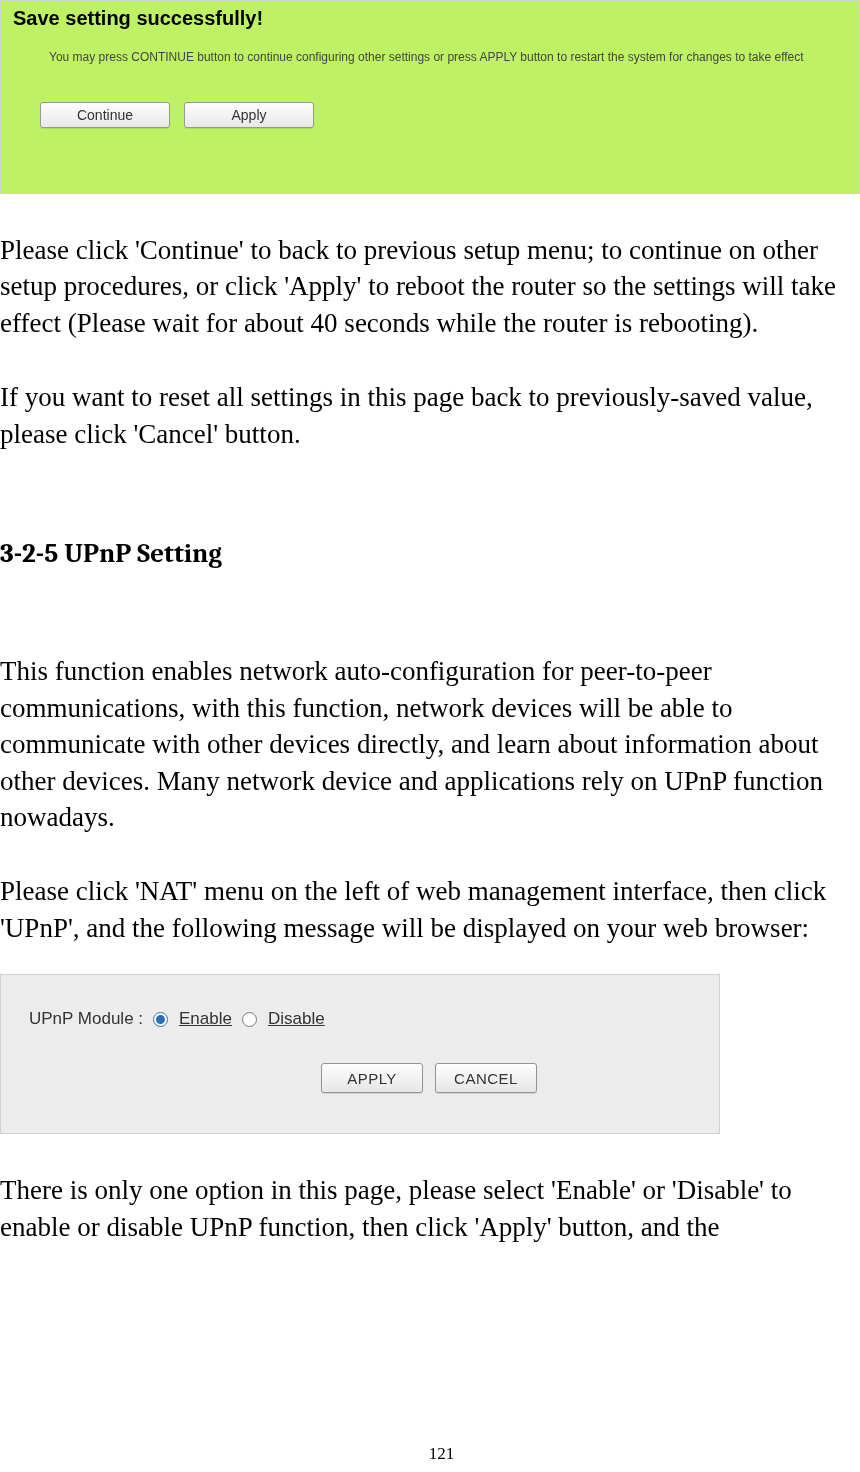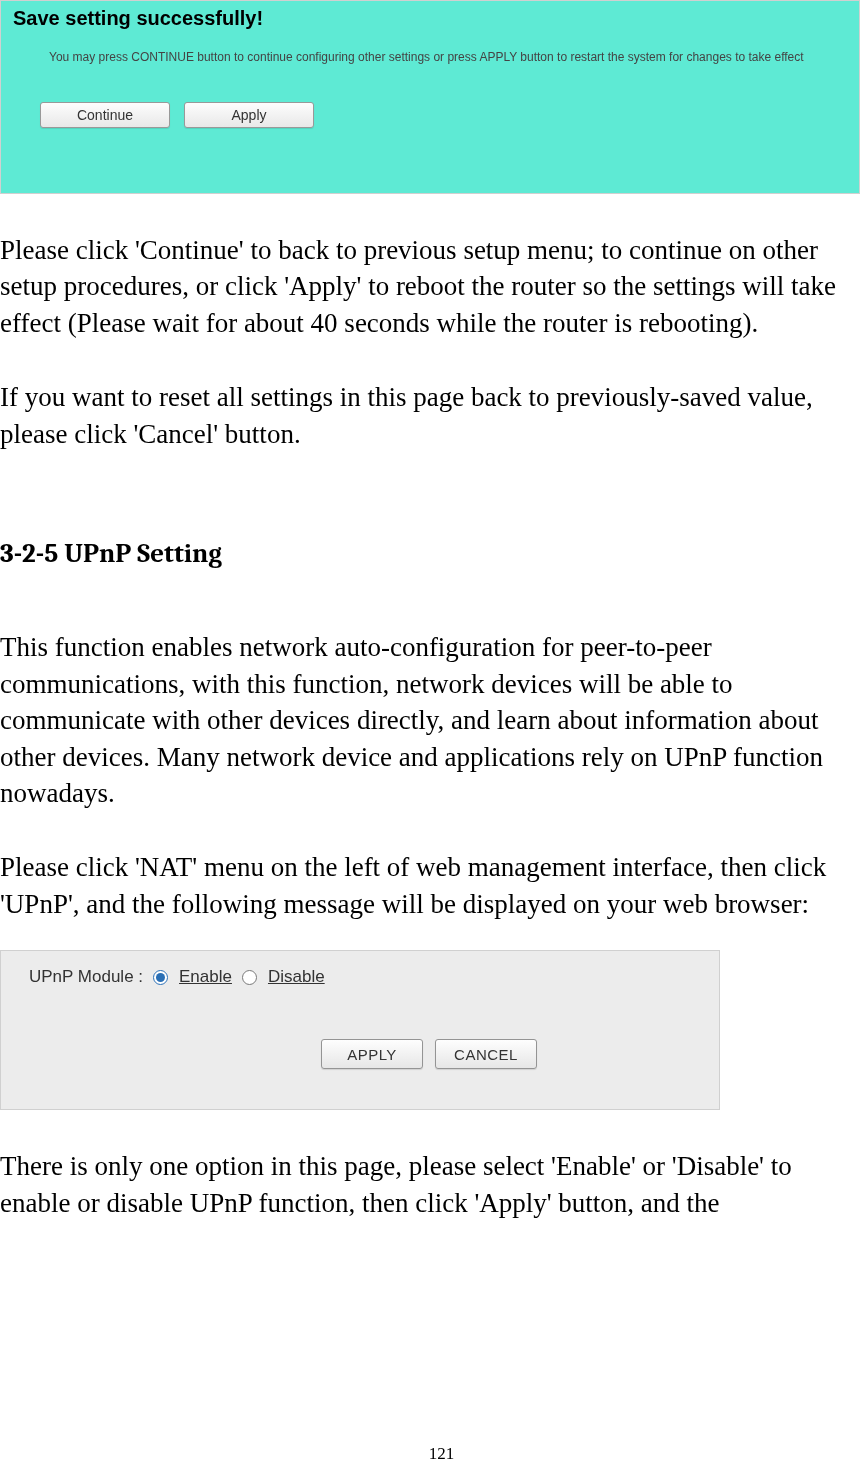--- a/index.html
+++ b/index.html
@@ -5,21 +5,21 @@
     * { margin: 0; padding: 0; box-sizing: border-box; }
     body {
       width: 860px;
       height: 1472px;
       font-family: "Times New Roman", Times, serif;
       background: #ffffff;
       color: #000000;
       position: relative;
     }
     .router-panel-1 {
-      background: #5eead4;
+      background: #bef264;
       border: 1px solid #d0d0d0;
       margin: 0;
       padding: 6px 12px 14px 12px;
       height: 194px;
     }
     .panel-title {
       font-family: Arial, sans-serif;
       font-size: 20px;
       font-weight: bold;
       color: #000;
@@ -71,21 +71,21 @@
       width: 720px;
       height: 160px;
       margin-top: 28px;
       position: relative;
     }
     .upnp-row {
       font-family: Arial, sans-serif;
       font-size: 17px;
       color: #333;
       position: absolute;
-      top: 16px;
+      top: 34px;
       left: 28px;
       display: flex;
       align-items: center;
       gap: 10px;
     }
     .radio-wrap {
       display: inline-flex;
       align-items: center;
       gap: 11px;
       text-decoration: underline;
@@ -135,21 +135,21 @@
   <div class="panel-buttons">
     <button class="router-btn">Continue</button>
     <button class="router-btn">Apply</button>
   </div>
 </div>
 
 <div class="doc-body">
   <p class="para">Please click 'Continue' to back to previous setup menu; to continue on other setup procedures, or click 'Apply' to reboot the router so the settings will take effect (Please wait for about 40 seconds while the router is rebooting).</p>
   <p class="para">If you want to reset all settings in this page back to previously-saved value, please click 'Cancel' button.</p>
   <h2 class="heading">3-2-5 UPnP Setting</h2>
-  <p class="para" style="margin-top:60px;">This function enables network auto-configuration for peer-to-peer communications, with this function, network devices will be able to communicate with other devices directly, and learn about information about other devices. Many network device and applications rely on UPnP function nowadays.</p>
+  <p class="para" style="margin-top:84px;">This function enables network auto-configuration for peer-to-peer communications, with this function, network devices will be able to communicate with other devices directly, and learn about information about other devices. Many network device and applications rely on UPnP function nowadays.</p>
   <p class="para">Please click 'NAT' menu on the left of web management interface, then click 'UPnP', and the following message will be displayed on your web browser:</p>
 
   <div class="router-panel-2">
     <div class="upnp-row">
       <span>UPnP Module :</span>
       <label class="radio-wrap">
         <input type="radio" name="upnp" class="radio-input" checked="" style="">
         <span>Enable</span>
       </label>
       <label class="radio-wrap">

